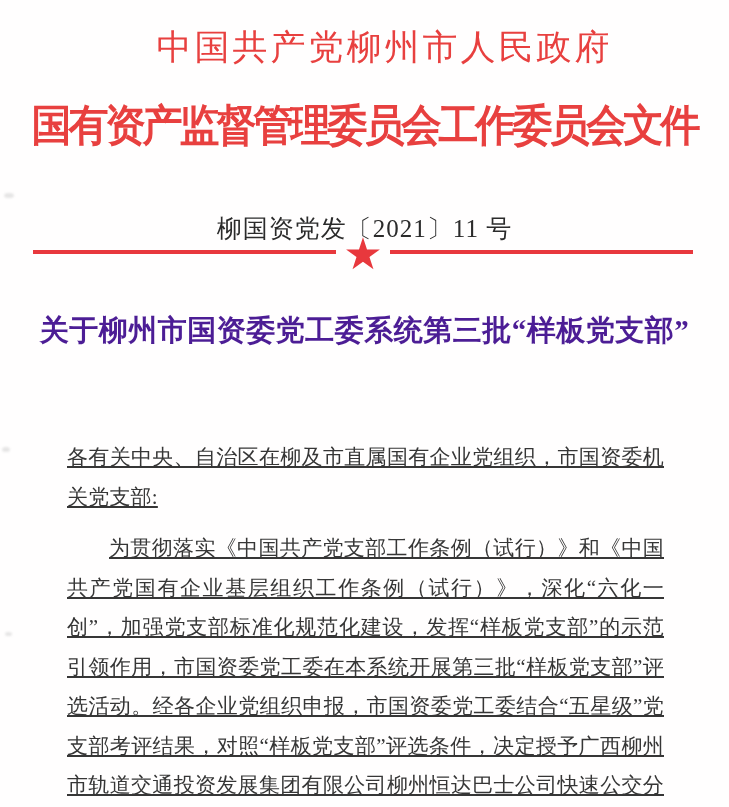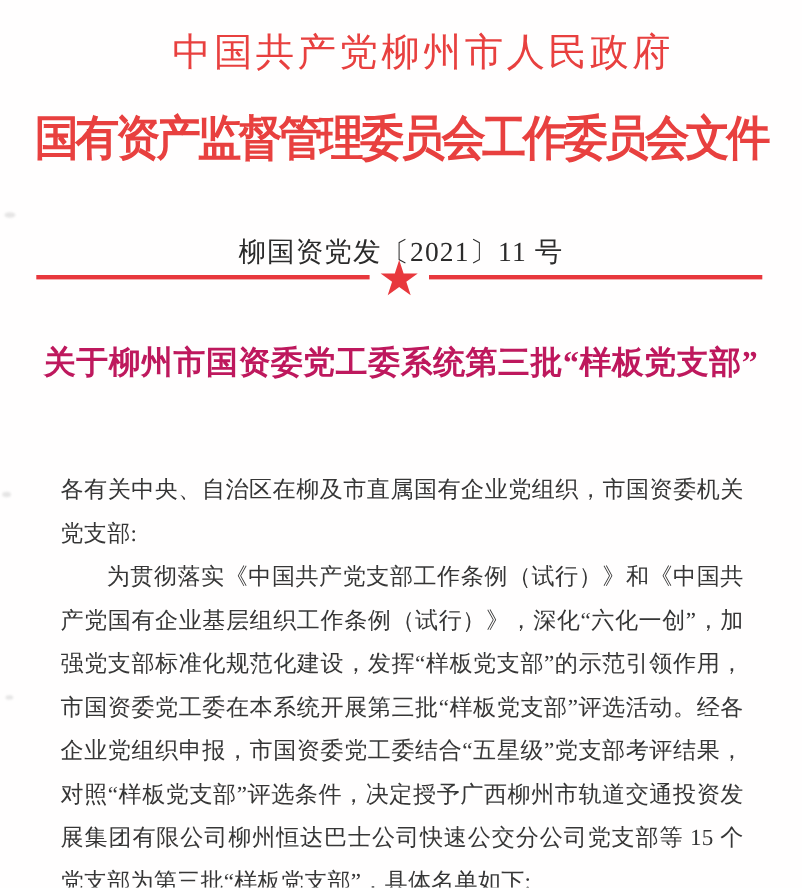--- a/index.html
+++ b/index.html
@@ -31,29 +31,29 @@
   .rule-right { position:absolute; top:250px; left:390px; width:303px; height:4px; }
   .star {
     position:absolute; top:232px; left:336px; width:54px;
     text-align:center; font-size:44px; line-height:1;
     font-family:"DejaVu Sans",sans-serif;
   }
   
   .doc-title {
     position:absolute; top:308px; left:20px; width:689px;
     text-align:center; font-size:29px; line-height:44px;
-    font-weight:bold; color:#be185d; letter-spacing:0.5px;
+    font-weight:bold; color:#4c1d95; letter-spacing:0.5px;
   }
   
   .doc-body {
     position:absolute; top:426px; left:55px; width:621px;
     font-size:21px; line-height:39.5px; color:#363636;
     text-align:justify; letter-spacing:0.2px;
   }
-  .doc-body p { margin:0; }
+  .doc-body p { margin:12px;text-decoration:underline; }
   .indent { text-indent:2em; }
   
   .speck { position:absolute; background:#c6c6c6; border-radius:50%; opacity:.45; filter:blur(1px); }
   .speck-1 { left:4px; top:193px; width:10px; height:5px; }
   .speck-2 { left:2px; top:447px; width:8px;  height:5px; }
   .speck-3 { left:5px; top:632px; width:7px;  height:4px; }
 </style>
 </head>
 <body>
 

